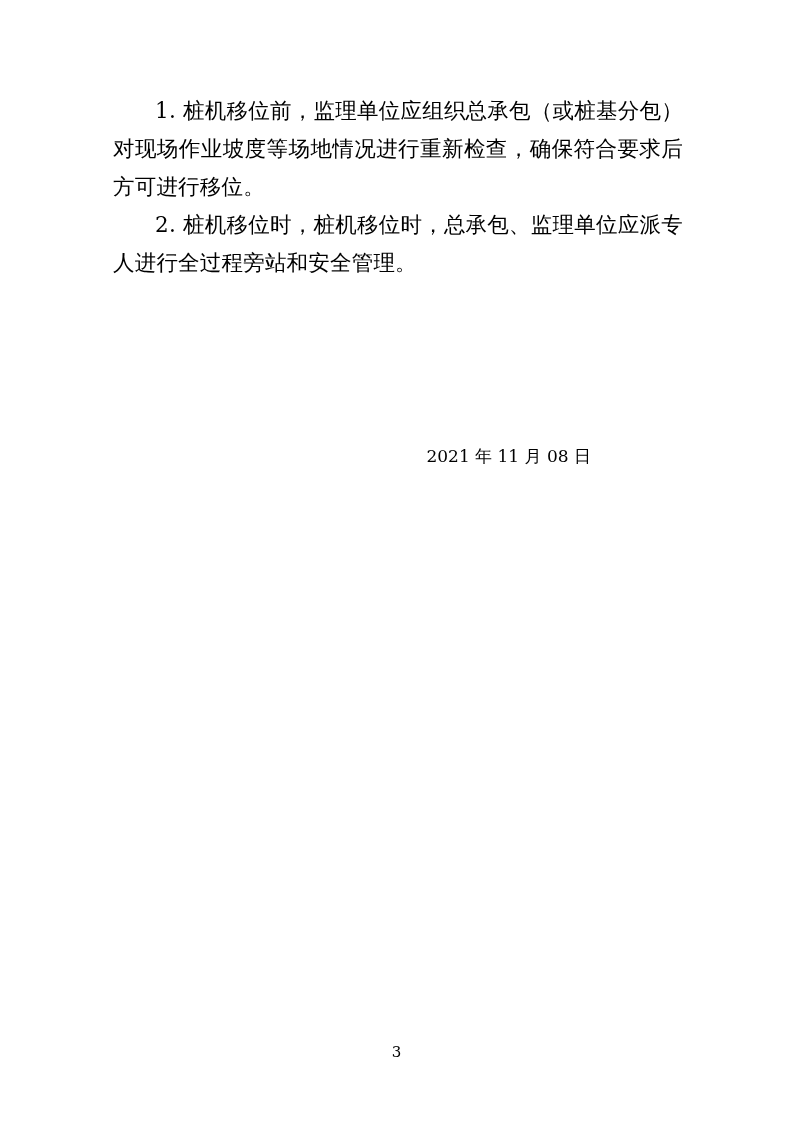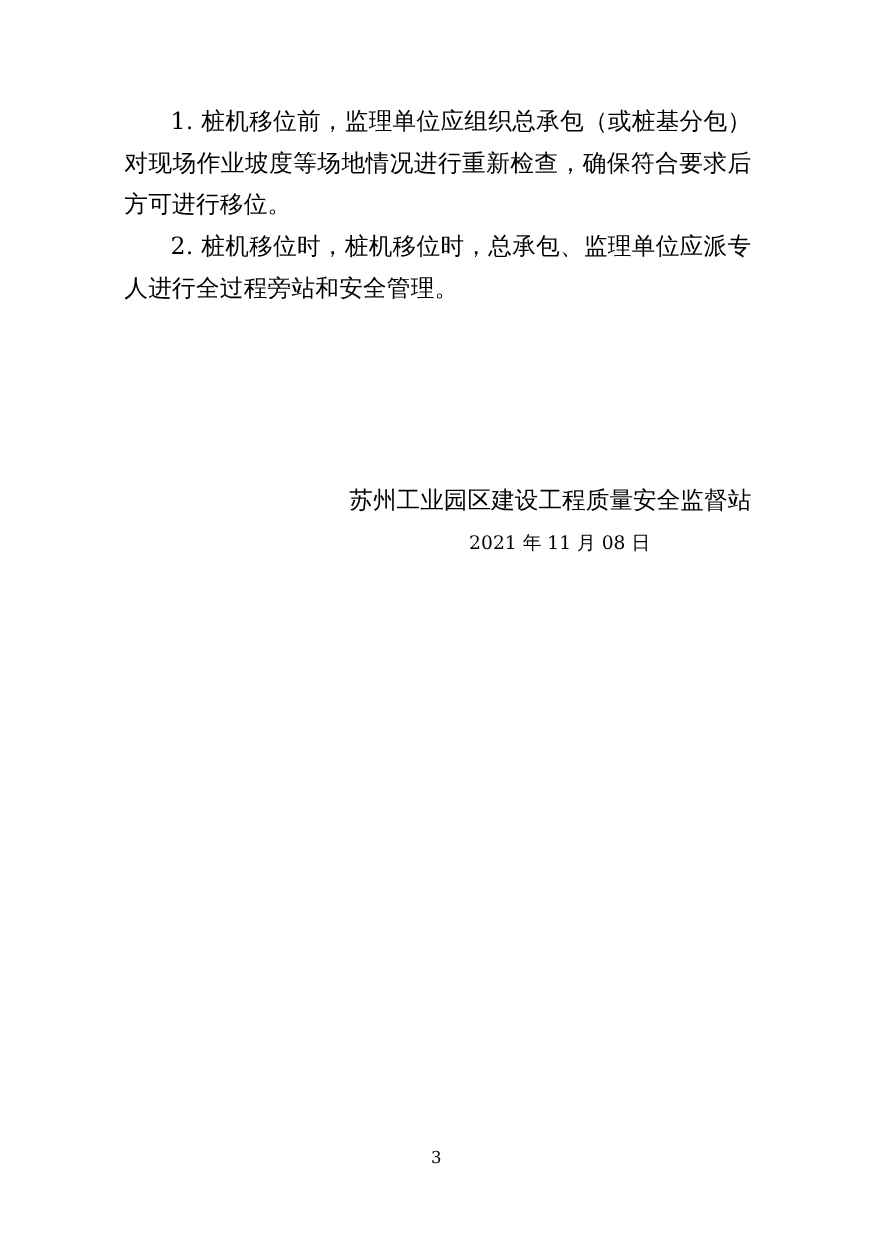--- a/index.html
+++ b/index.html
@@ -77,19 +77,18 @@
 
   <div class="content">
 
     <p class="para"><span class="indent"></span><span class="num">1.</span> <span>桩机移位前，监理单位应组织总承包（或桩基分包）对现场作业坡度等场地情况进行重新检查，确保符合要求后方可进行移位。</span></p>
 
     <p class="para"><span class="indent"></span><span class="num">2.</span> <span>桩机移位时，桩机移位时，总承包、监理单位应派专人进行全过程旁站和安全管理。</span></p>
 
   </div>
 
   <div class="signature-block">
-    <div class="sig-line">苏州工业园区建设工程质量安全监督站</div>
     <div class="sig-date">2021 年 11 月 08 日</div>
   </div>
 
   <div class="page-number">3</div>
 
 </div>
 
 </body></html>

